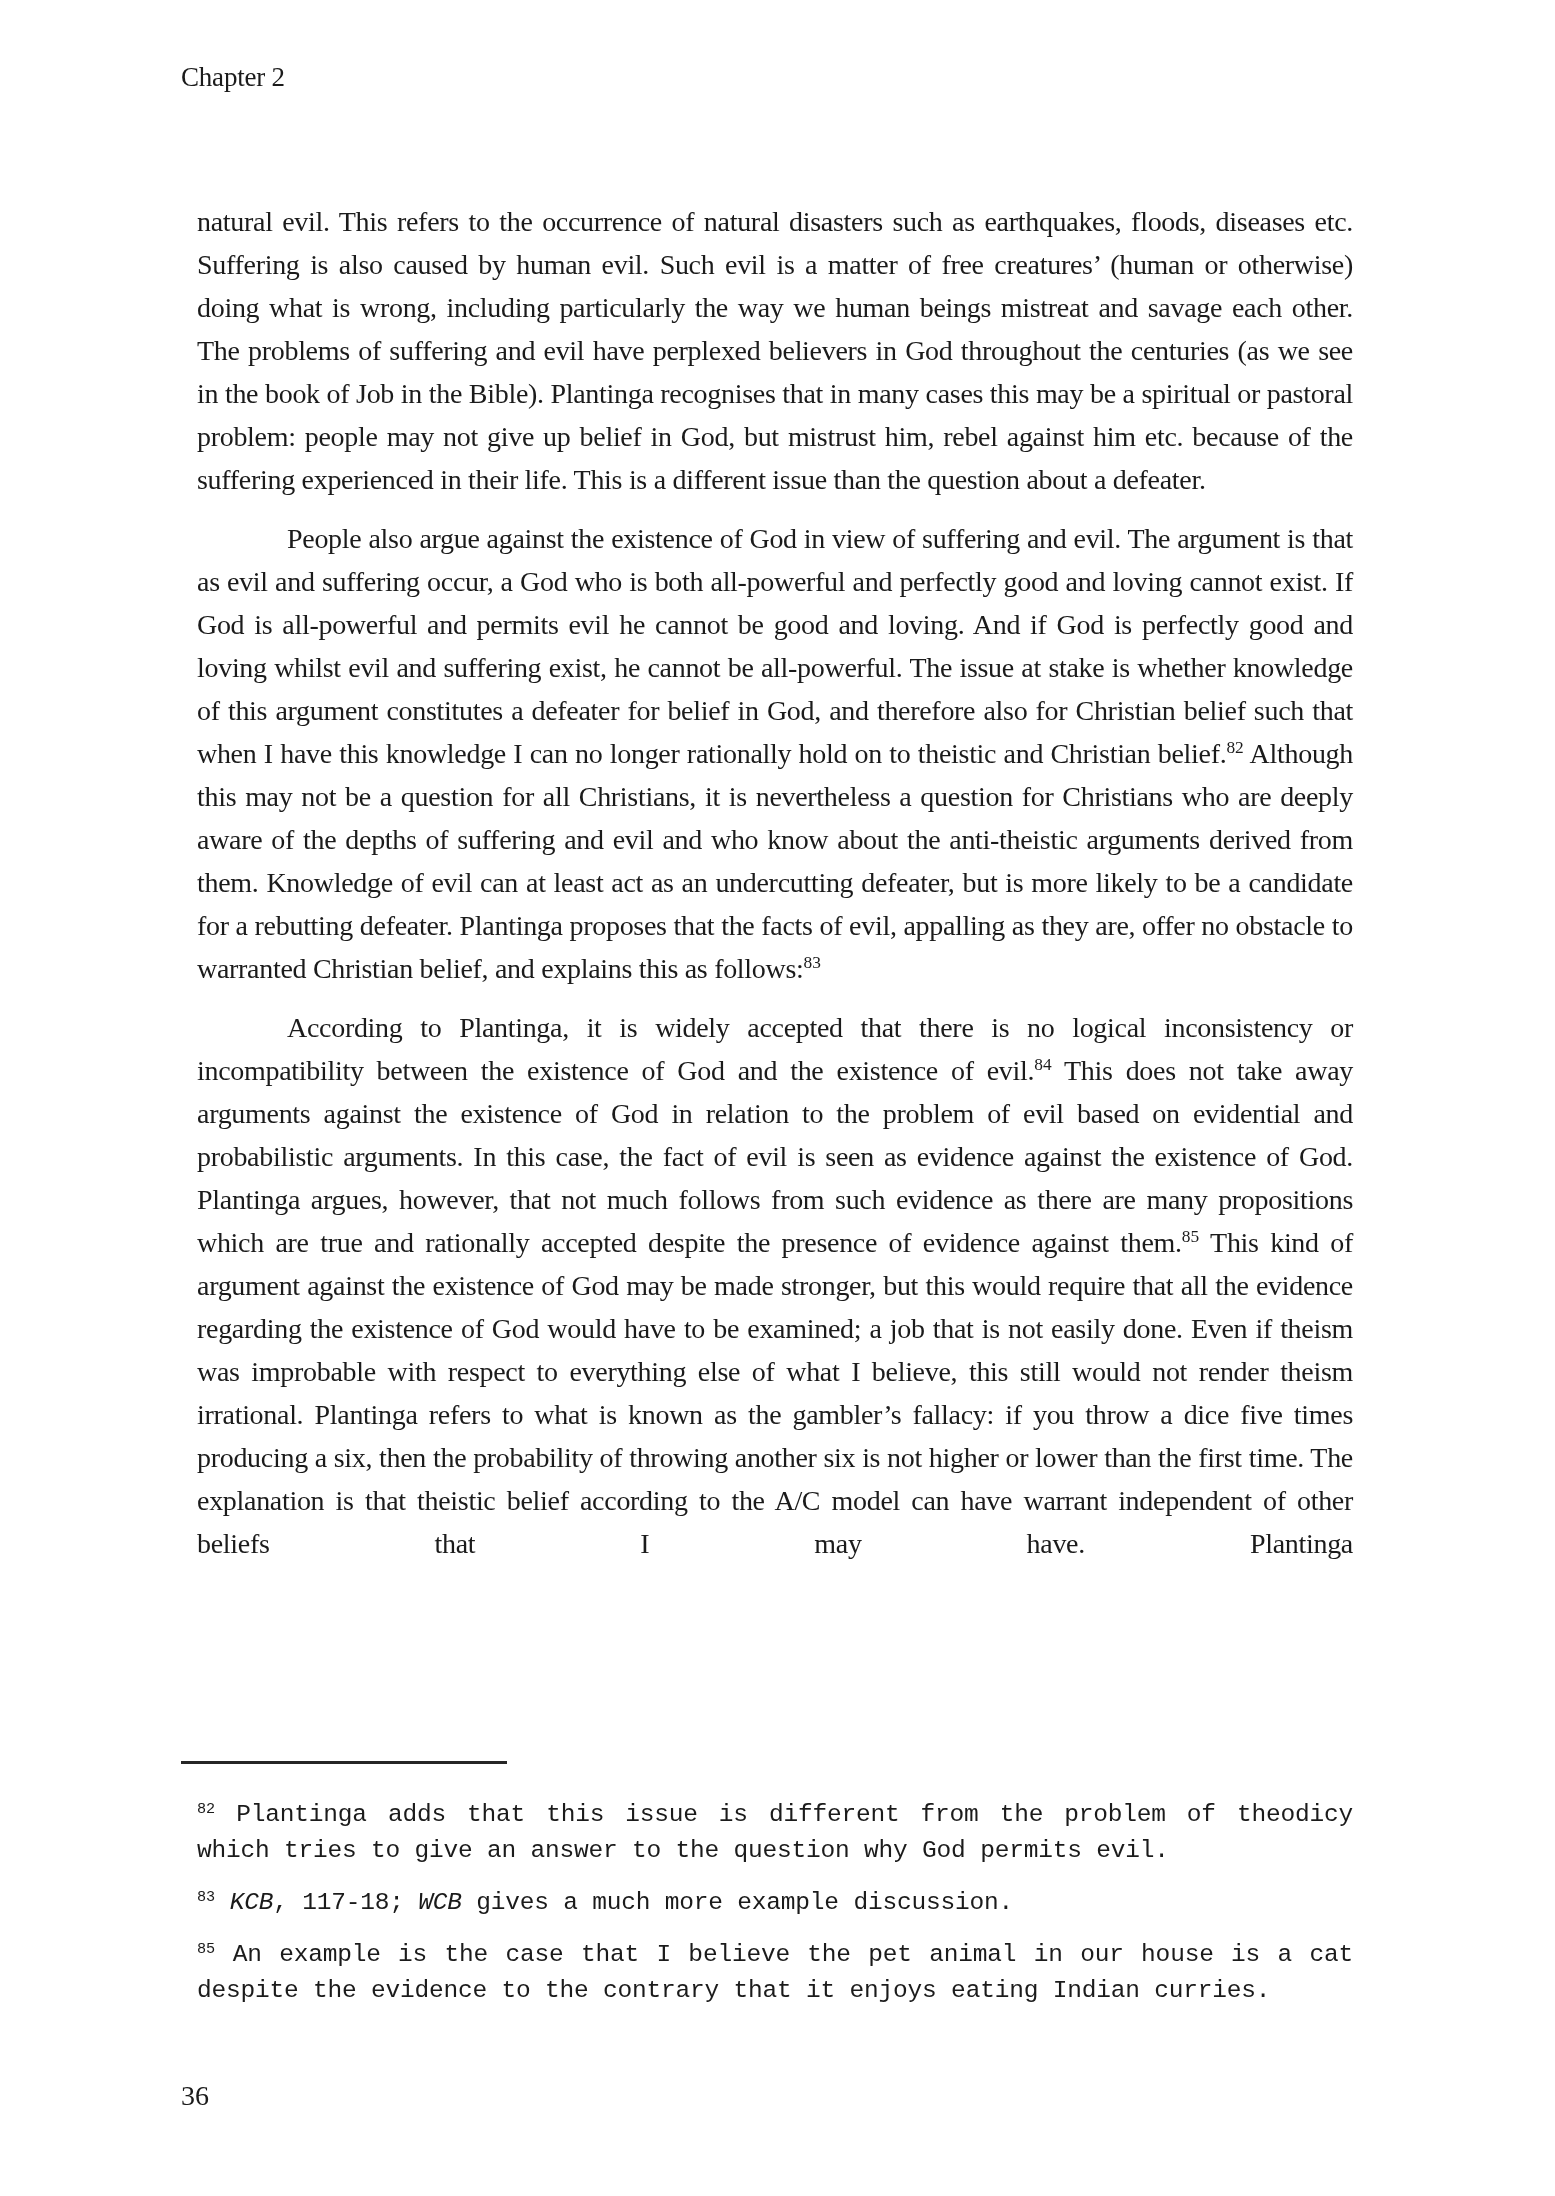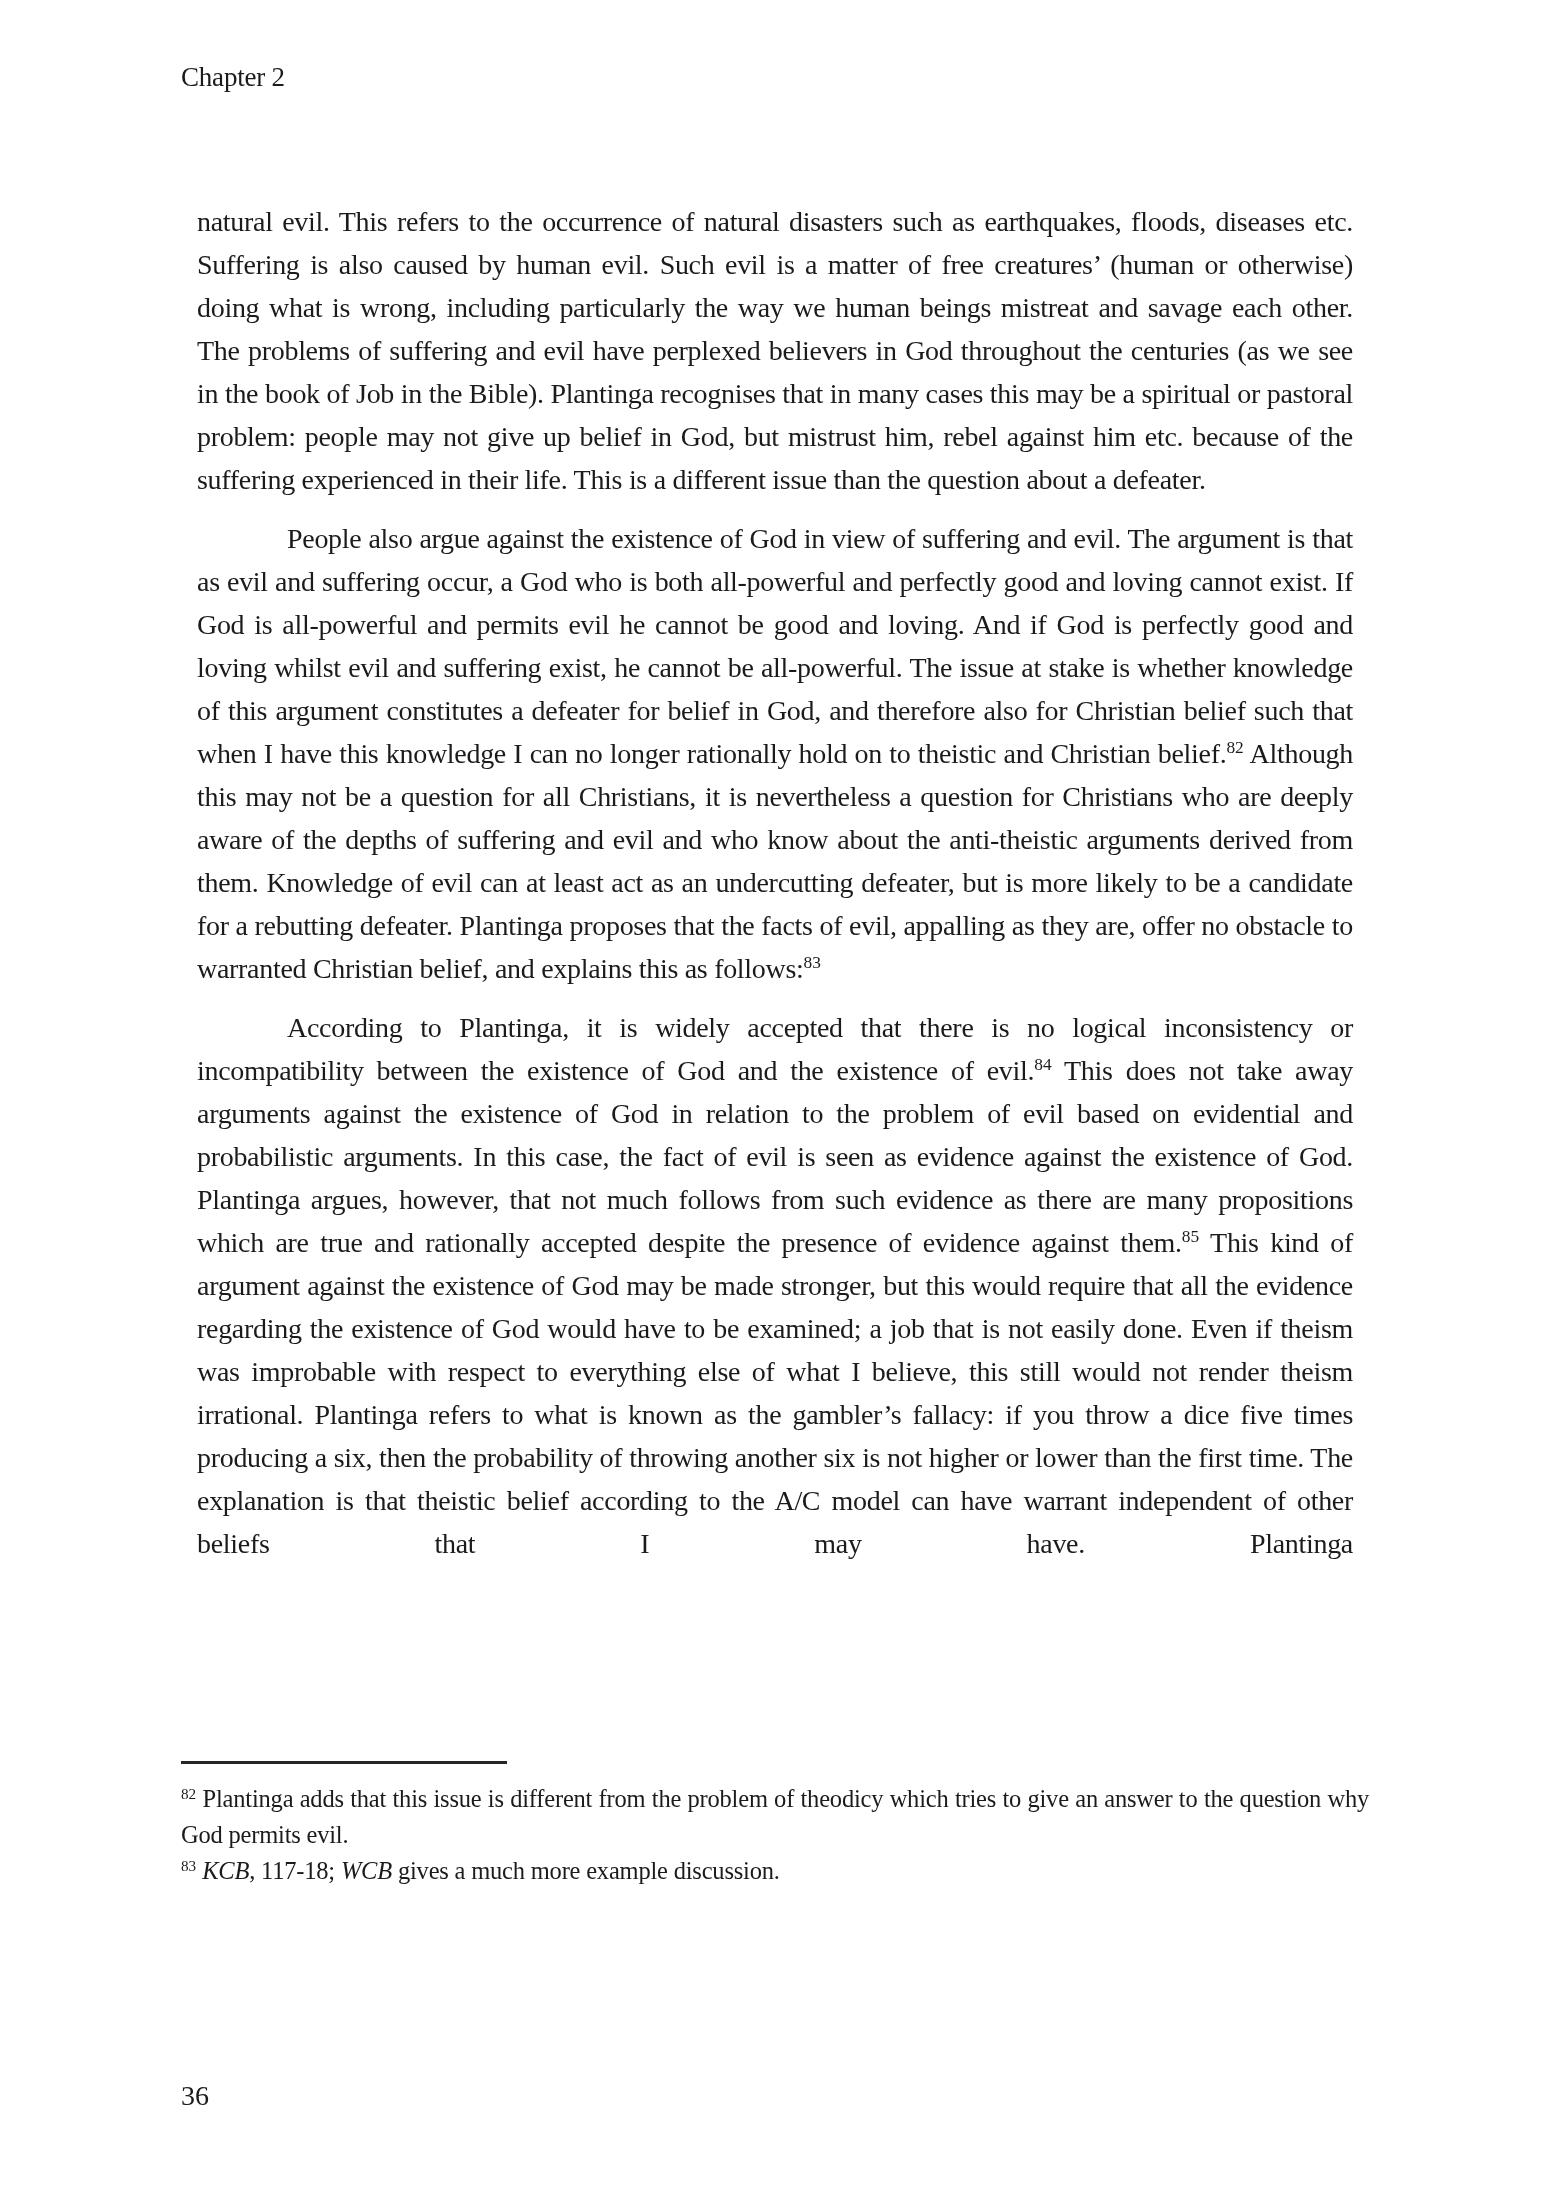--- a/index.html
+++ b/index.html
@@ -57,21 +57,21 @@
   .footnotes {
     position: absolute;
     left: 181px;
     top: 1781px;
     width: 1188px;
     font-size: 24.5px;
     line-height: 36px;
     letter-spacing: -0.2px;
     text-align: justify;
   }
-  .footnote { margin: 0; }
+  .footnote { margin: 16px; font-family: Liberation Mono, monospace; }
 
   .page-number {
     position: absolute;
     left: 181px;
     top: 2080px;
     font-size: 28px;
   }
 </style>
 </head>
 <body>
@@ -83,16 +83,17 @@
       <p class="para"><span>natural evil. This refers to the occurrence of natural disasters such as earthquakes, floods, diseases etc. Suffering is also caused by human evil. Such evil is a matter of free creatures’ (human or otherwise) doing what is wrong, including particularly the way we human beings mistreat and savage each other. The problems of suffering and evil have perplexed believers in God throughout the centuries (as we see in the book of Job in the Bible). Plantinga recognises that in many cases this may be a spiritual or pastoral problem: people may not give up belief in God, but mistrust him, rebel against him etc. because of the suffering experienced in their life. This is a different issue than the question about a defeater.</span></p>
       <p class="para indent"><span>People also argue against the existence of God in view of suffering and evil. The argument is that as evil and suffering occur, a God who is both all-powerful and perfectly good and loving cannot exist. If God is all-powerful and permits evil he cannot be good and loving. And if God is perfectly good and loving whilst evil and suffering exist, he cannot be all-powerful. The issue at stake is whether knowledge of this argument constitutes a defeater for belief in God, and therefore also for Christian belief such that when I have this knowledge I can no longer rationally hold on to theistic and Christian belief.</span><sup class="fn-ref">82</sup><span> Although this may not be a question for all Christians, it is nevertheless a question for Christians who are deeply aware of the depths of suffering and evil and who know about the anti-theistic arguments derived from them. Knowledge of evil can at least act as an undercutting defeater, but is more likely to be a candidate for a rebutting defeater. Plantinga proposes that the facts of evil, appalling as they are, offer no obstacle to warranted Christian belief, and explains this as follows:</span><sup class="fn-ref">83</sup></p>
       <p class="para indent flush-last"><span>According to Plantinga, it is widely accepted that there is no logical inconsistency or incompatibility between the existence of God and the existence of evil.</span><sup class="fn-ref">84</sup><span> This does not take away arguments against the existence of God in relation to the problem of evil based on evidential and probabilistic arguments. In this case, the fact of evil is seen as evidence against the existence of God. Plantinga argues, however, that not much follows from such evidence as there are many propositions which are true and rationally accepted despite the presence of evidence against them.</span><sup class="fn-ref">85</sup><span> This kind of argument against the existence of God may be made stronger, but this would require that all the evidence regarding the existence of God would have to be examined; a job that is not easily done. Even if theism was improbable with respect to everything else of what I believe, this still would not render theism irrational. Plantinga refers to what is known as the gambler’s fallacy: if you throw a dice five times producing a six, then the probability of throwing another six is not higher or lower than the first time. The explanation is that theistic belief according to the A/C model can have warrant independent of other beliefs that I may have. Plantinga</span></p>
     </div>
 
   <div class="footnote-sep"></div>
 
   <div class="footnotes">
       <p class="footnote"><sup class="fn-ref">82</sup><span> Plantinga adds that this issue is different from the problem of theodicy which tries to give an answer to the question why God permits evil.</span></p>
       <p class="footnote"><sup class="fn-ref">83</sup><span> </span><span class="it">KCB</span><span>, 117-18; </span><span class="it">WCB</span><span> gives a much more example discussion.</span></p>
+      <p class="footnote"><sup class="fn-ref">85</sup><span> An example is the case that I believe the pet animal in our house is a cat despite the evidence to the contrary that it enjoys eating Indian curries.</span></p>
     </div>
 
   <div class="page-number">36</div>
 </div>
 
 </body></html>

